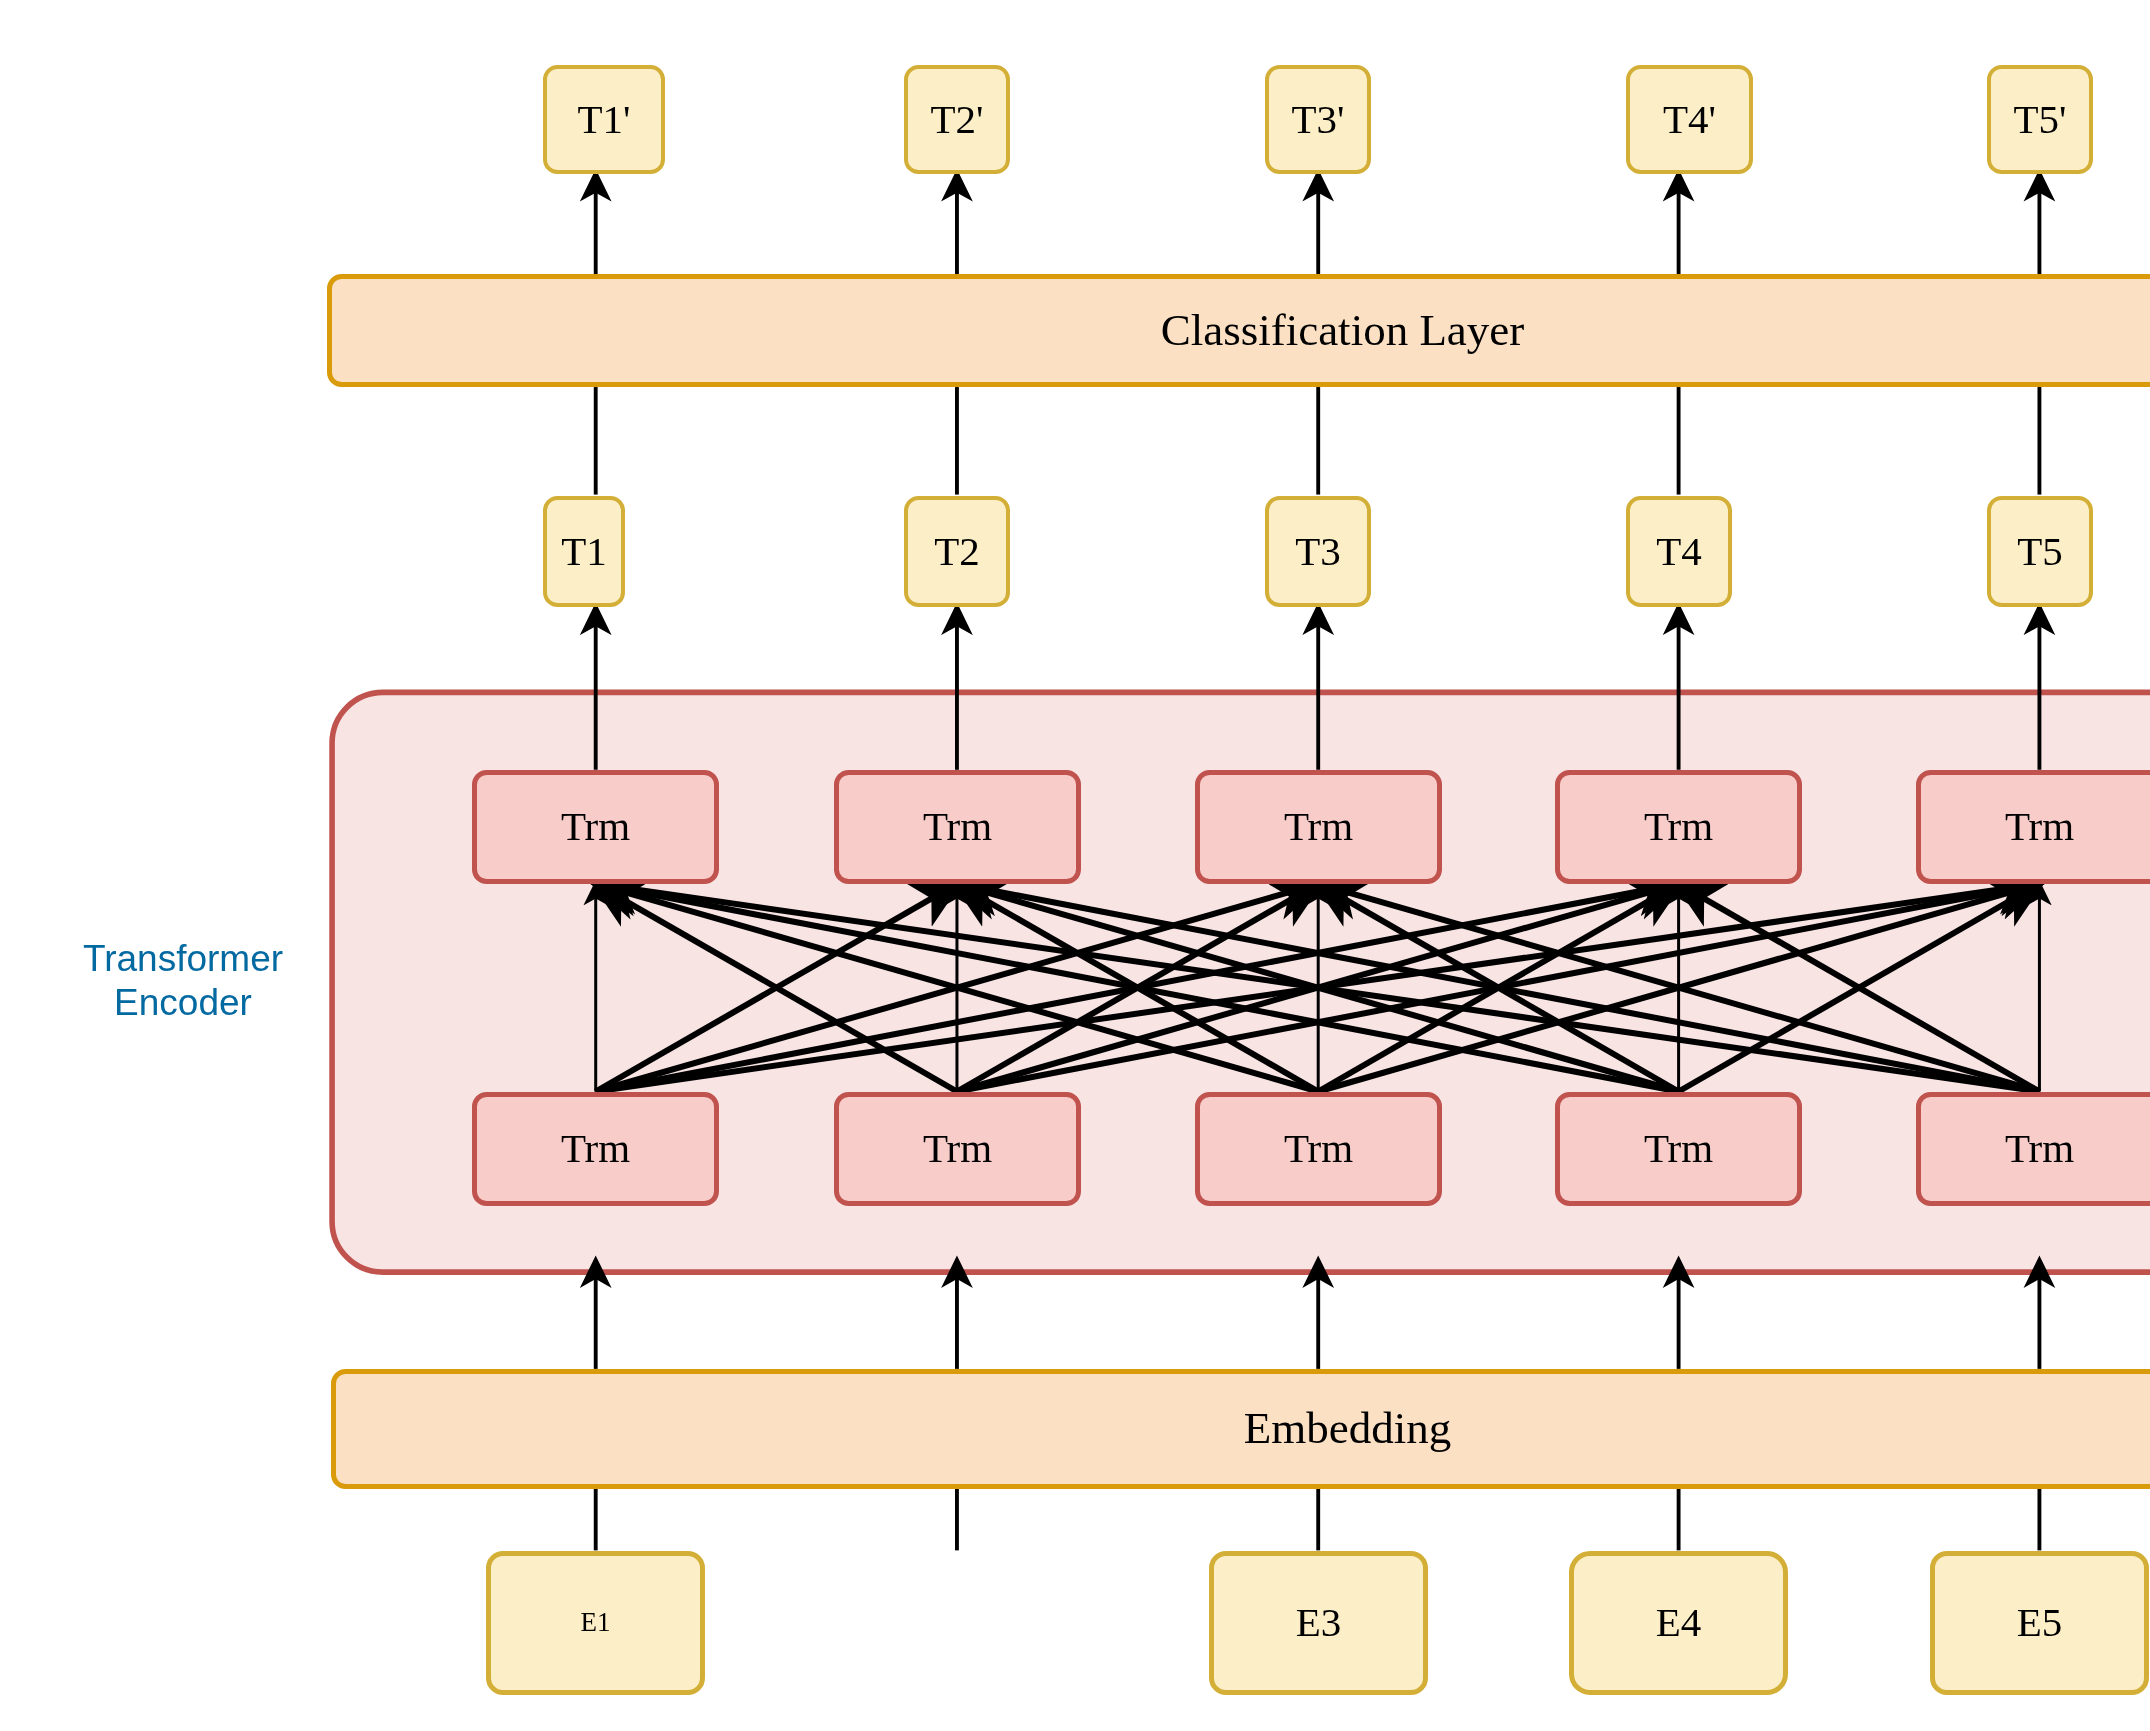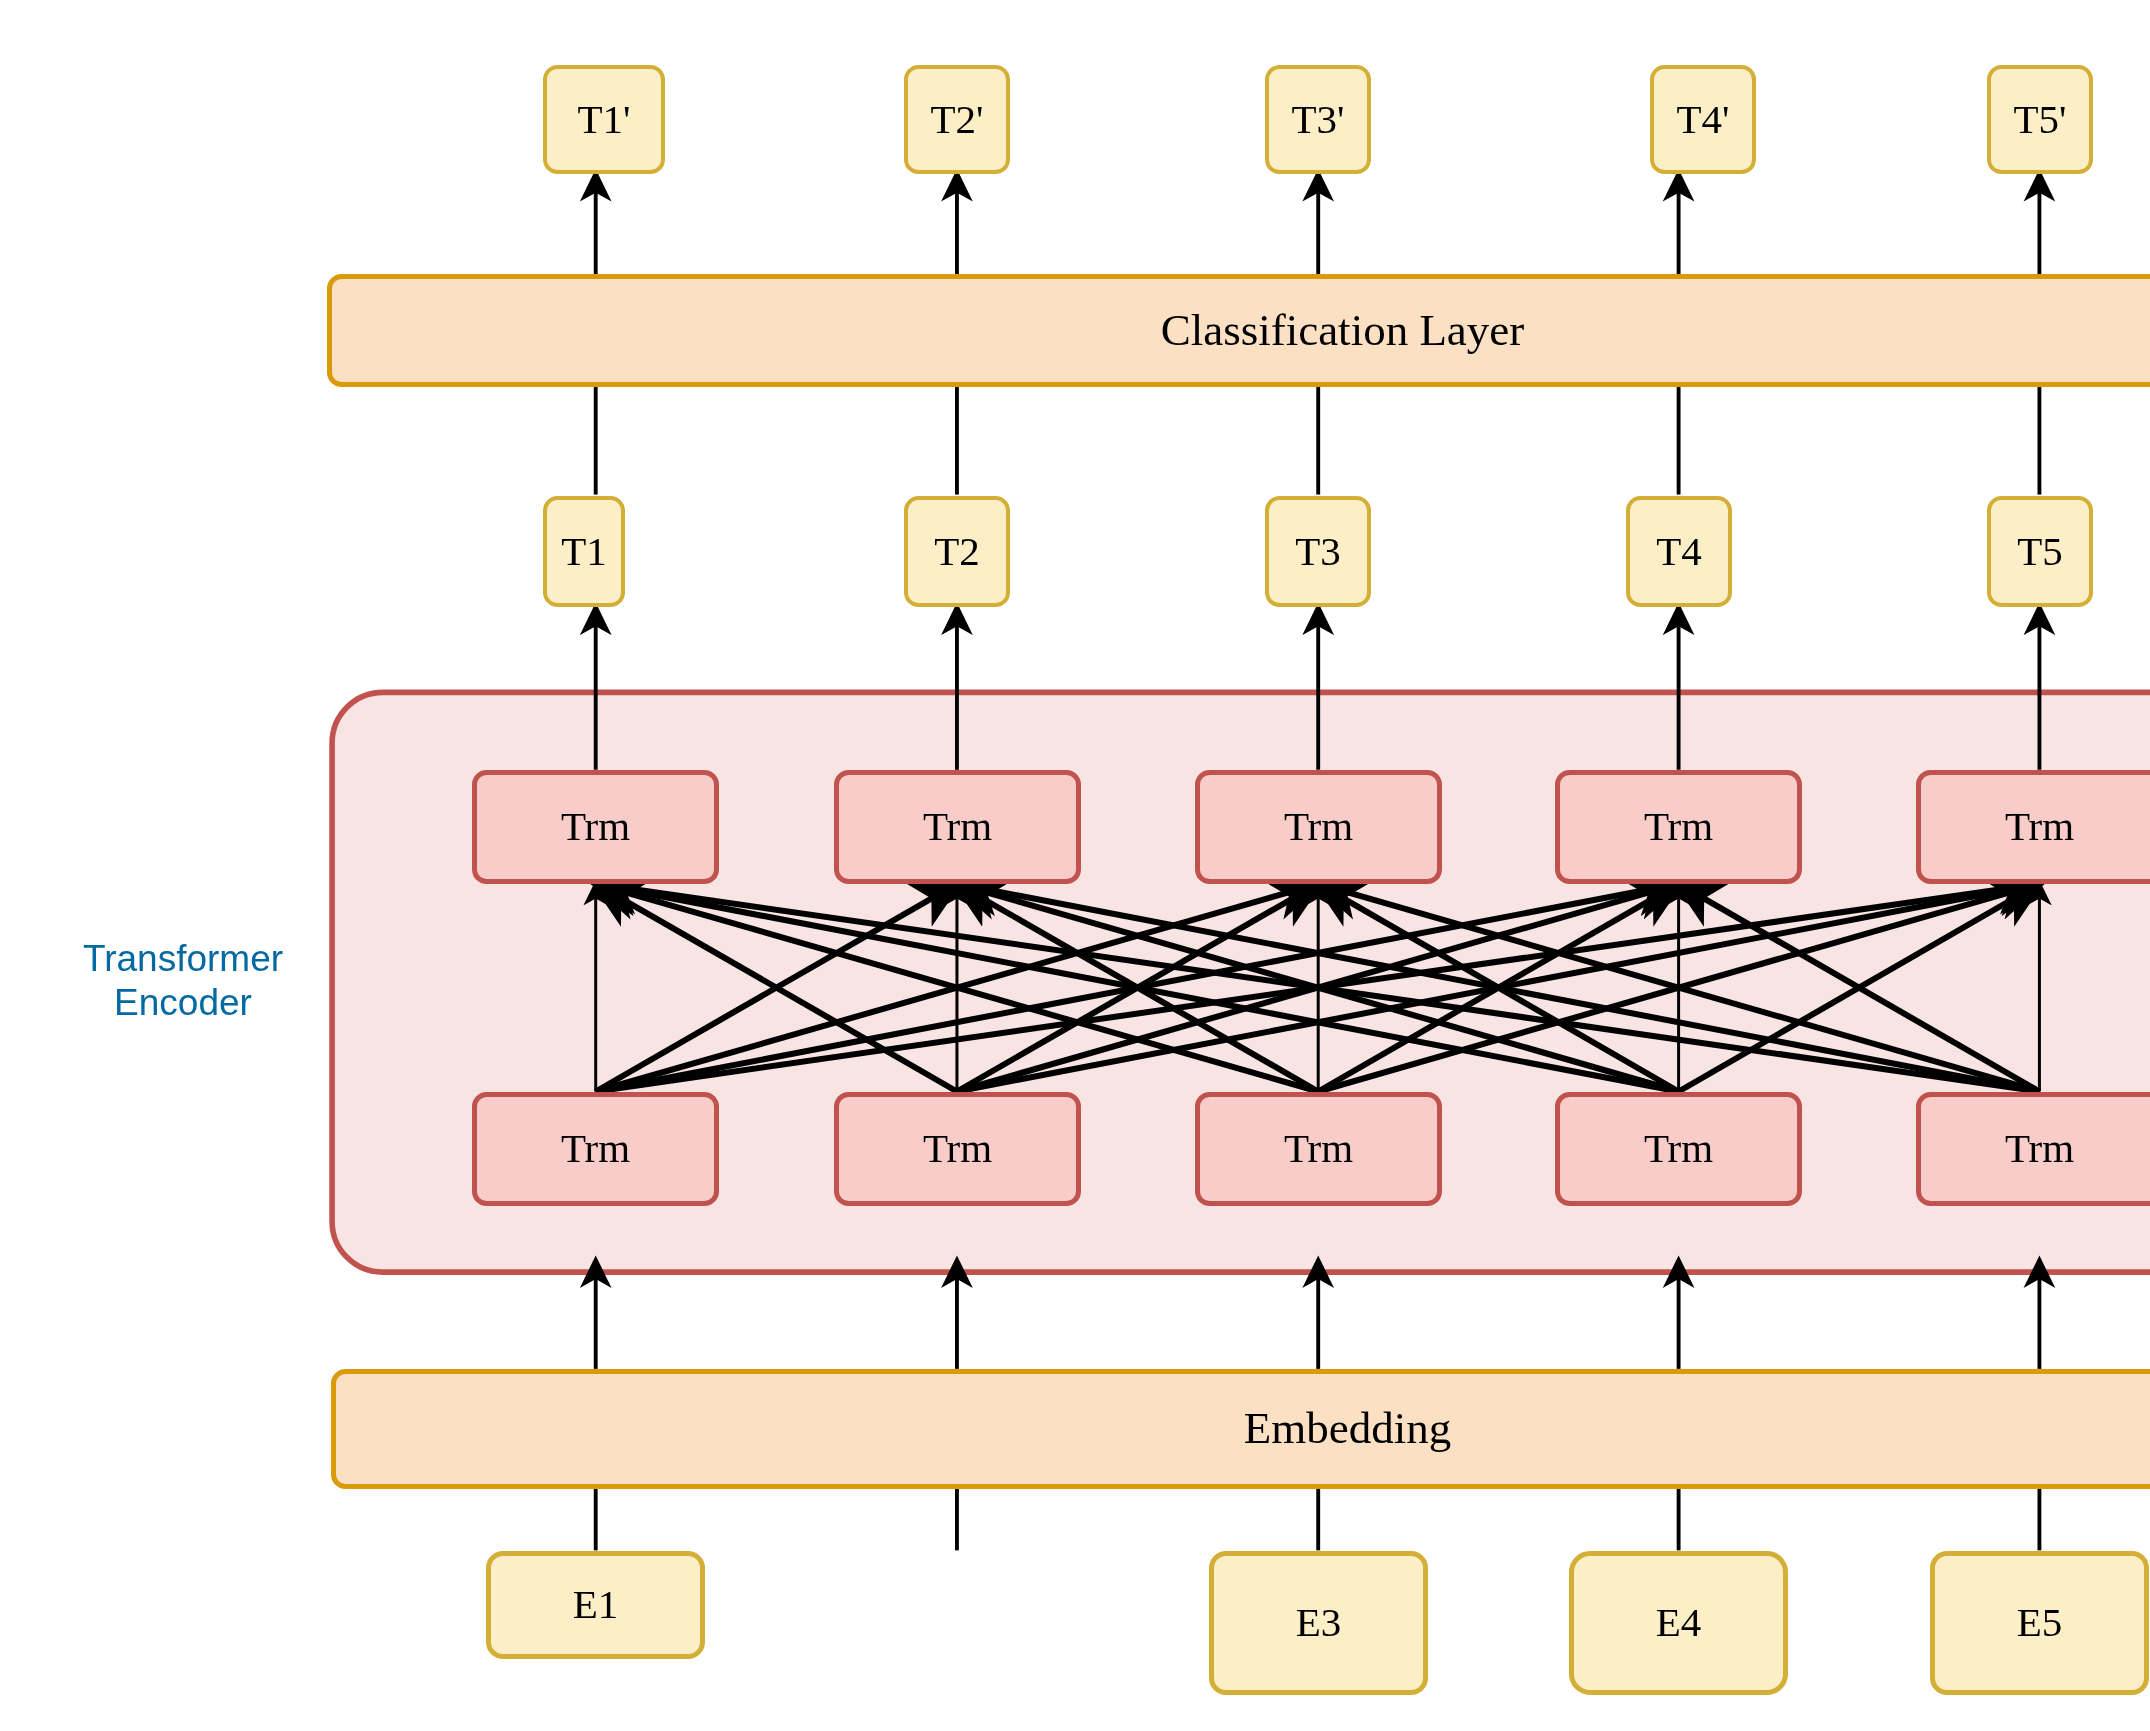--- a/index.html
+++ b/index.html
@@ -145,21 +145,21 @@
     <line x1="6962" y1="1444" x2="6962" y2="1300" stroke="#000" stroke-width="11"></line>
 
     <line x1="6962" y1="1112" x2="6962" y2="852" stroke="#000" stroke-width="9" marker-end="url(#arw)"></line>
 
     <line x1="6962" y1="668" x2="6962" y2="578" stroke="#000" stroke-width="9" marker-end="url(#arw)"></line>
   </svg>
 
   <div class="node" style="left:543px;top:65px;width:122px;height:109px;background:#fcefc7;border:4.7px solid #d4af37;border-radius:14.6px;font-size:41px;">T1'</div>
   <div class="node" style="left:904px;top:65px;width:106px;height:109px;background:#fcefc7;border:4.7px solid #d4af37;border-radius:14.6px;font-size:41px;">T2'</div>
   <div class="node" style="left:1265px;top:65px;width:106px;height:109px;background:#fcefc7;border:4.7px solid #d4af37;border-radius:14.6px;font-size:41px;">T3'</div>
-  <div class="node" style="left:1626px;top:65px;width:106px;height:109px;background:#fcefc7;border:4.7px solid #d4af37;border-radius:14.6px;font-size:41px;margin-left:24px;">T4'</div>
+  <div class="node" style="left:1626px;top:65px;width:127px;height:109px;background:#fcefc7;border:4.7px solid #d4af37;border-radius:14.6px;font-size:41px;">T4'</div>
   <div class="node" style="left:1987px;top:65px;width:106px;height:109px;background:#fcefc7;border:4.7px solid #d4af37;border-radius:14.6px;font-size:41px;">T5'</div>
 
   <div class="node" style="left:327px;top:274px;width:2031px;height:113px;background:#fbe0c4;border:5.6px solid #d99b09;border-radius:14.6px;font-size:45px;">Classification Layer</div>
 
   <div class="node" style="left:543px;top:496px;width:82px;height:111px;background:#fcefc7;border:4.7px solid #d4af37;border-radius:14.6px;font-size:41px;">T1</div>
   <div class="node" style="left:904px;top:496px;width:106px;height:111px;background:#fcefc7;border:4.7px solid #d4af37;border-radius:14.6px;font-size:41px;">T2</div>
   <div class="node" style="left:1265px;top:496px;width:106px;height:111px;background:#fcefc7;border:4.7px solid #d4af37;border-radius:14.6px;font-size:41px;">T3</div>
   <div class="node" style="left:1626px;top:496px;width:106px;height:111px;background:#fcefc7;border:4.7px solid #d4af37;border-radius:14.6px;font-size:41px;">T4</div>
   <div class="node" style="left:1987px;top:496px;width:106px;height:111px;background:#fcefc7;border:4.7px solid #d4af37;border-radius:14.6px;font-size:41px;">T5</div>
 
@@ -175,19 +175,19 @@
   <div class="node" style="left:1916px;top:770px;width:247px;height:114px;background:#f8ccc9;border:5.6px solid #c0534e;border-radius:14.6px;font-size:41px;">Trm</div>
 
   <div class="node" style="left:472px;top:1092px;width:247px;height:114px;background:#f8ccc9;border:5.6px solid #c0534e;border-radius:14.6px;font-size:41px;">Trm</div>
   <div class="node" style="left:834px;top:1092px;width:247px;height:114px;background:#f8ccc9;border:5.6px solid #c0534e;border-radius:14.6px;font-size:41px;">Trm</div>
   <div class="node" style="left:1195px;top:1092px;width:247px;height:114px;background:#f8ccc9;border:5.6px solid #c0534e;border-radius:14.6px;font-size:41px;">Trm</div>
   <div class="node" style="left:1555px;top:1092px;width:247px;height:114px;background:#f8ccc9;border:5.6px solid #c0534e;border-radius:14.6px;font-size:41px;">Trm</div>
   <div class="node" style="left:1916px;top:1092px;width:247px;height:114px;background:#f8ccc9;border:5.6px solid #c0534e;border-radius:14.6px;font-size:41px;">Trm</div>
 
   <div class="node" style="left:331px;top:1369px;width:2033px;height:120px;background:#fbe0c4;border:5.6px solid #d99b09;border-radius:14.6px;font-size:45px;">Embedding</div>
 
-  <div class="node" style="left:486px;top:1551px;width:219px;height:108px;background:#fcefc7;border:5.6px solid #d4af37;border-radius:17px;font-size:41px;">E1</div>
+  <div class="node" style="left:486px;top:1551px;width:219px;height:144px;background:#fcefc7;border:5.6px solid #d4af37;border-radius:17px;font-size:27px;">E1</div>
   <div class="node" style="left:1209px;top:1551px;width:219px;height:144px;background:#fcefc7;border:5.6px solid #d4af37;border-radius:17px;font-size:41px;">E3</div>
   <div class="node" style="left:1569px;top:1551px;width:219px;height:144px;background:#fcefc7;border:5.6px solid #d4af37;border-radius:21px;font-size:41px;">E4</div>
   <div class="node" style="left:1930px;top:1551px;width:219px;height:144px;background:#fcefc7;border:5.6px solid #d4af37;border-radius:17px;font-size:41px;">E5</div>
 
 </div>
 
 
 </body></html>

